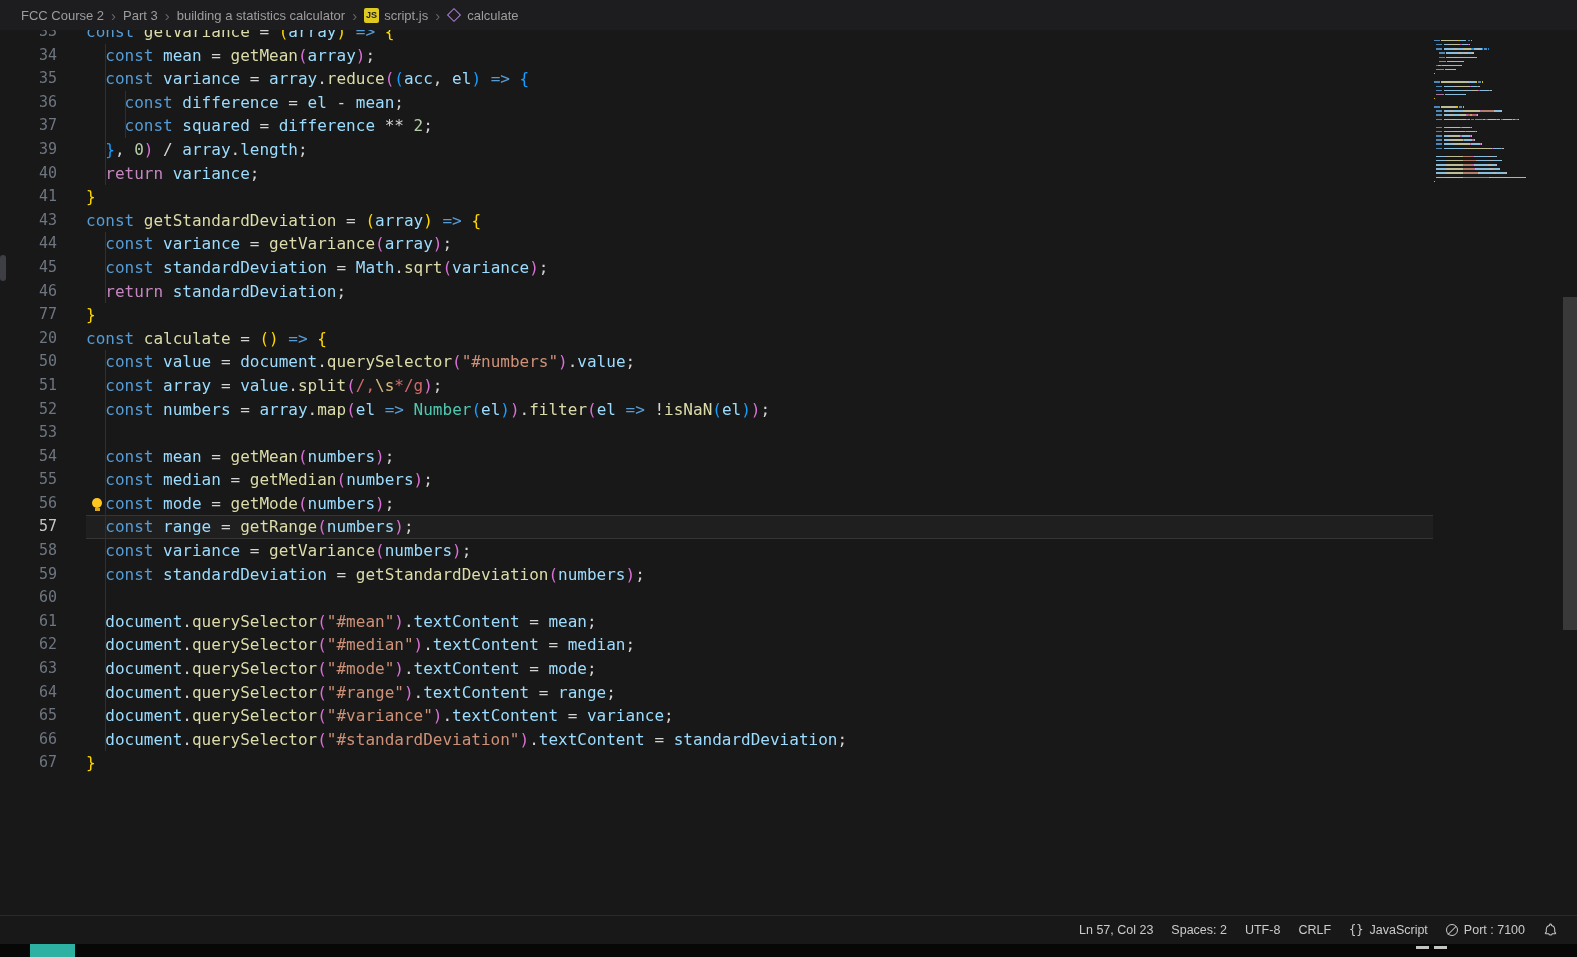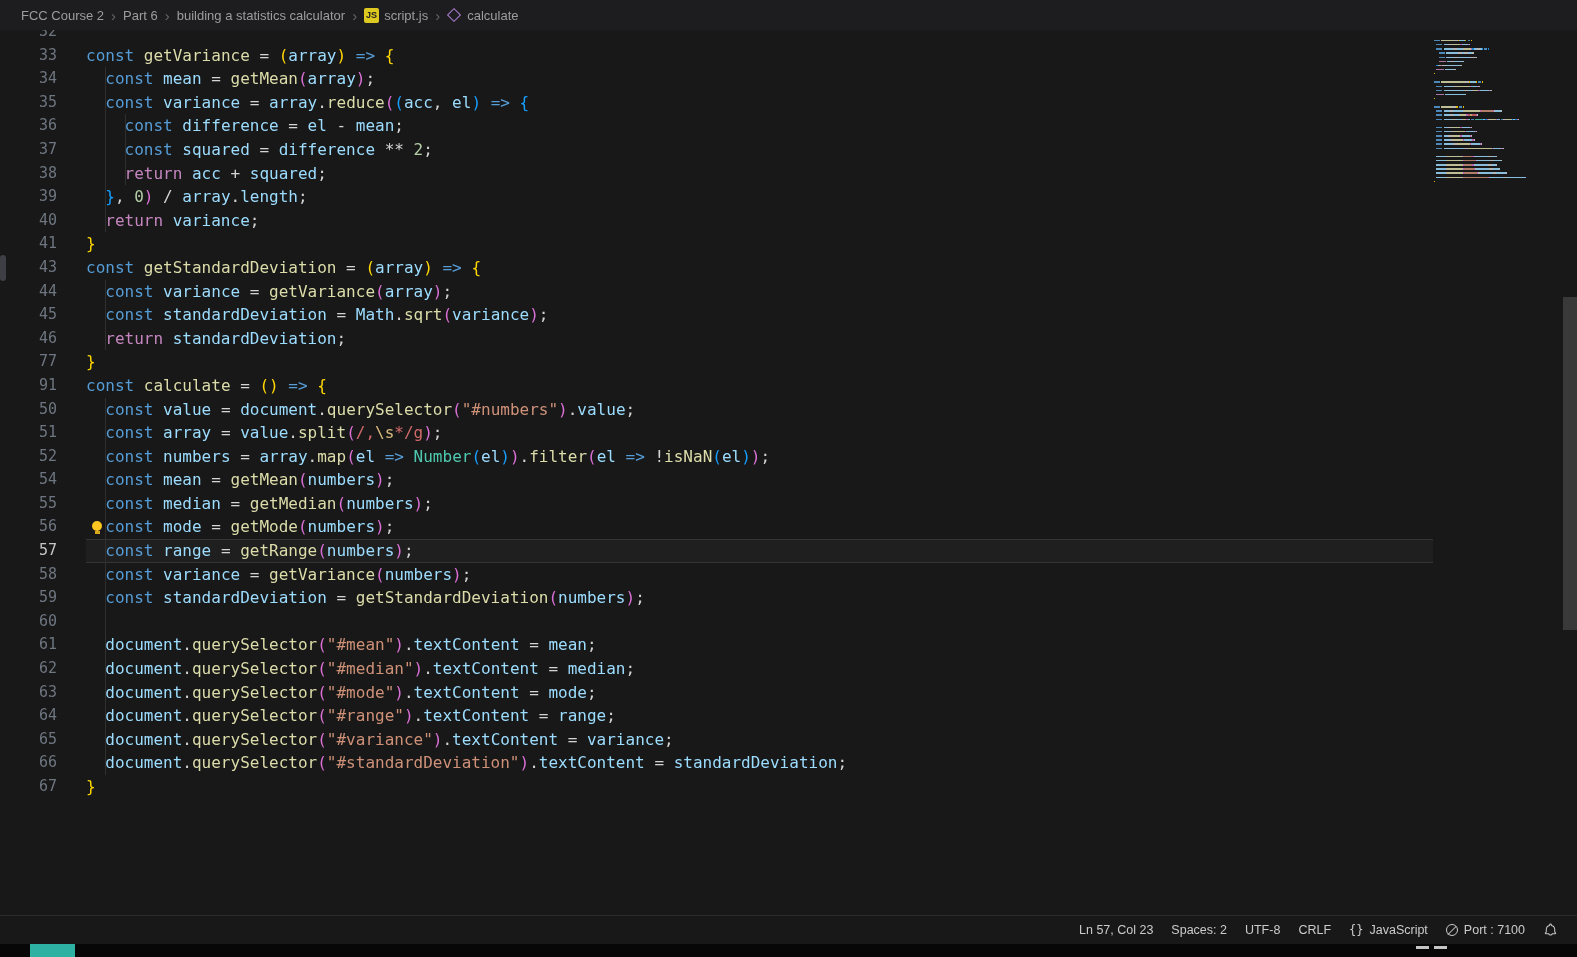--- a/index.html
+++ b/index.html
@@ -50,56 +50,55 @@
   .task-icon{position:absolute;left:30px;top:0;width:45px;height:13px;background:var(--taskteal);}
   .task-clock{position:absolute;right:130px;top:2px;display:flex;gap:5px;}
   .task-clock i{display:block;width:13px;height:3px;background:#c4c4c4;}
 </style>
 </head>
 <body>
 
 <div class="topbar">
   <span class="bc-item crumb">FCC Course 2</span>
   <span class="chev">›</span>
-  <span class="bc-item crumb">Part 6</span>
+  <span class="bc-item crumb">Part 3</span>
   <span class="chev">›</span>
   <span class="bc-item crumb">building a statistics calculator</span>
   <span class="chev">›</span>
   <span class="bc-item">
     <span class="js-badge">JS</span>
     <span class="crumb">script.js</span>
   </span>
   <span class="chev">›</span>
   <span class="bc-item">
     <span class="sym-icon"></span>
     <span class="crumb">calculate</span>
   </span>
 </div>
 
 <div class="editor">
   <div class="content">
-      <div class="line"><span class="ln">32</span><span class="codetext"></span></div>
       <div class="line"><span class="ln">33</span><span class="codetext"><span class="tok-kw">const</span><span class="tok-op"> </span><span class="tok-fn">getVariance</span><span class="tok-op"> = </span><span class="tok-b1">(</span><span class="tok-vr">array</span><span class="tok-b1">)</span><span class="tok-op"> </span><span class="tok-kw">=&gt;</span><span class="tok-op"> </span><span class="tok-b1">{</span></span></div>
       <div class="line"><span class="ln">34</span><span class="codetext"><i class="guide" style="left: 2ch;"></i><span class="tok-op">  </span><span class="tok-kw">const</span><span class="tok-op"> </span><span class="tok-vr">mean</span><span class="tok-op"> = </span><span class="tok-fn">getMean</span><span class="tok-b2">(</span><span class="tok-vr">array</span><span class="tok-b2">)</span><span class="tok-op">;</span></span></div>
       <div class="line"><span class="ln">35</span><span class="codetext"><i class="guide" style="left: 2ch;"></i><span class="tok-op">  </span><span class="tok-kw">const</span><span class="tok-op"> </span><span class="tok-vr">variance</span><span class="tok-op"> = </span><span class="tok-vr">array</span><span class="tok-op">.</span><span class="tok-fn">reduce</span><span class="tok-b2">(</span><span class="tok-b3">(</span><span class="tok-vr">acc</span><span class="tok-op">, </span><span class="tok-vr">el</span><span class="tok-b3">)</span><span class="tok-op"> </span><span class="tok-kw">=&gt;</span><span class="tok-op"> </span><span class="tok-b3">{</span></span></div>
       <div class="line"><span class="ln">36</span><span class="codetext"><i class="guide" style="left: 2ch;"></i><i class="guide" style="left: 4ch;"></i><span class="tok-op">    </span><span class="tok-kw">const</span><span class="tok-op"> </span><span class="tok-vr">difference</span><span class="tok-op"> = </span><span class="tok-vr">el</span><span class="tok-op"> - </span><span class="tok-vr">mean</span><span class="tok-op">;</span></span></div>
       <div class="line"><span class="ln">37</span><span class="codetext"><i class="guide" style="left: 2ch;"></i><i class="guide" style="left: 4ch;"></i><span class="tok-op">    </span><span class="tok-kw">const</span><span class="tok-op"> </span><span class="tok-vr">squared</span><span class="tok-op"> = </span><span class="tok-vr">difference</span><span class="tok-op"> ** </span><span class="tok-num">2</span><span class="tok-op">;</span></span></div>
-      <div class="line"><span class="ln">38</span><span class="codetext"><i class="guide" style="left: 2ch;"></i><i class="guide" style="left: 4ch;"></i><span class="tok-op">    </span><span class="tok-ctrl">return</span><span class="tok-op"> </span><span class="tok-vr">acc</span><span class="tok-op"> + </span><span class="tok-vr">squared</span><span class="tok-op">;</span></span></div>
       <div class="line"><span class="ln">39</span><span class="codetext"><i class="guide" style="left: 2ch;"></i><span class="tok-op">  </span><span class="tok-b3">}</span><span class="tok-op">, </span><span class="tok-num">0</span><span class="tok-b2">)</span><span class="tok-op"> / </span><span class="tok-vr">array</span><span class="tok-op">.</span><span class="tok-vr">length</span><span class="tok-op">;</span></span></div>
       <div class="line"><span class="ln">40</span><span class="codetext"><i class="guide" style="left: 2ch;"></i><span class="tok-op">  </span><span class="tok-ctrl">return</span><span class="tok-op"> </span><span class="tok-vr">variance</span><span class="tok-op">;</span></span></div>
       <div class="line"><span class="ln">41</span><span class="codetext"><span class="tok-b1">}</span></span></div>
       <div class="line"><span class="ln">43</span><span class="codetext"><span class="tok-kw">const</span><span class="tok-op"> </span><span class="tok-fn">getStandardDeviation</span><span class="tok-op"> = </span><span class="tok-b1">(</span><span class="tok-vr">array</span><span class="tok-b1">)</span><span class="tok-op"> </span><span class="tok-kw">=&gt;</span><span class="tok-op"> </span><span class="tok-b1">{</span></span></div>
       <div class="line"><span class="ln">44</span><span class="codetext"><i class="guide" style="left: 2ch;"></i><span class="tok-op">  </span><span class="tok-kw">const</span><span class="tok-op"> </span><span class="tok-vr">variance</span><span class="tok-op"> = </span><span class="tok-fn">getVariance</span><span class="tok-b2">(</span><span class="tok-vr">array</span><span class="tok-b2">)</span><span class="tok-op">;</span></span></div>
       <div class="line"><span class="ln">45</span><span class="codetext"><i class="guide" style="left: 2ch;"></i><span class="tok-op">  </span><span class="tok-kw">const</span><span class="tok-op"> </span><span class="tok-vr">standardDeviation</span><span class="tok-op"> = </span><span class="tok-vr">Math</span><span class="tok-op">.</span><span class="tok-fn">sqrt</span><span class="tok-b2">(</span><span class="tok-vr">variance</span><span class="tok-b2">)</span><span class="tok-op">;</span></span></div>
       <div class="line"><span class="ln">46</span><span class="codetext"><i class="guide" style="left: 2ch;"></i><span class="tok-op">  </span><span class="tok-ctrl">return</span><span class="tok-op"> </span><span class="tok-vr">standardDeviation</span><span class="tok-op">;</span></span></div>
       <div class="line"><span class="ln">77</span><span class="codetext"><span class="tok-b1">}</span></span></div>
-      <div class="line"><span class="ln">91</span><span class="codetext"><span class="tok-kw">const</span><span class="tok-op"> </span><span class="tok-fn">calculate</span><span class="tok-op"> = </span><span class="tok-b1">(</span><span class="tok-b1">)</span><span class="tok-op"> </span><span class="tok-kw">=&gt;</span><span class="tok-op"> </span><span class="tok-b1">{</span></span></div>
+      <div class="line"><span class="ln">20</span><span class="codetext"><span class="tok-kw">const</span><span class="tok-op"> </span><span class="tok-fn">calculate</span><span class="tok-op"> = </span><span class="tok-b1">(</span><span class="tok-b1">)</span><span class="tok-op"> </span><span class="tok-kw">=&gt;</span><span class="tok-op"> </span><span class="tok-b1">{</span></span></div>
       <div class="line"><span class="ln">50</span><span class="codetext"><i class="guide" style="left: 2ch;"></i><span class="tok-op">  </span><span class="tok-kw">const</span><span class="tok-op"> </span><span class="tok-vr">value</span><span class="tok-op"> = </span><span class="tok-vr">document</span><span class="tok-op">.</span><span class="tok-fn">querySelector</span><span class="tok-b2">(</span><span class="tok-str">"#numbers"</span><span class="tok-b2">)</span><span class="tok-op">.</span><span class="tok-vr">value</span><span class="tok-op">;</span></span></div>
       <div class="line"><span class="ln">51</span><span class="codetext"><i class="guide" style="left: 2ch;"></i><span class="tok-op">  </span><span class="tok-kw">const</span><span class="tok-op"> </span><span class="tok-vr">array</span><span class="tok-op"> = </span><span class="tok-vr">value</span><span class="tok-op">.</span><span class="tok-fn">split</span><span class="tok-b2">(</span><span class="tok-rx">/,</span><span class="tok-rxe">\s</span><span class="tok-rx">*/g</span><span class="tok-b2">)</span><span class="tok-op">;</span></span></div>
       <div class="line"><span class="ln">52</span><span class="codetext"><i class="guide" style="left: 2ch;"></i><span class="tok-op">  </span><span class="tok-kw">const</span><span class="tok-op"> </span><span class="tok-vr">numbers</span><span class="tok-op"> = </span><span class="tok-vr">array</span><span class="tok-op">.</span><span class="tok-fn">map</span><span class="tok-b2">(</span><span class="tok-vr">el</span><span class="tok-op"> </span><span class="tok-kw">=&gt;</span><span class="tok-op"> </span><span class="tok-ty">Number</span><span class="tok-b3">(</span><span class="tok-vr">el</span><span class="tok-b3">)</span><span class="tok-b2">)</span><span class="tok-op">.</span><span class="tok-fn">filter</span><span class="tok-b2">(</span><span class="tok-vr">el</span><span class="tok-op"> </span><span class="tok-kw">=&gt;</span><span class="tok-op"> !</span><span class="tok-fn">isNaN</span><span class="tok-b3">(</span><span class="tok-vr">el</span><span class="tok-b3">)</span><span class="tok-b2">)</span><span class="tok-op">;</span></span></div>
+      <div class="line"><span class="ln">53</span><span class="codetext"><i class="guide" style="left: 2ch;"></i></span></div>
       <div class="line"><span class="ln">54</span><span class="codetext"><i class="guide" style="left: 2ch;"></i><span class="tok-op">  </span><span class="tok-kw">const</span><span class="tok-op"> </span><span class="tok-vr">mean</span><span class="tok-op"> = </span><span class="tok-fn">getMean</span><span class="tok-b2">(</span><span class="tok-vr">numbers</span><span class="tok-b2">)</span><span class="tok-op">;</span></span></div>
       <div class="line"><span class="ln">55</span><span class="codetext"><i class="guide" style="left: 2ch;"></i><span class="tok-op">  </span><span class="tok-kw">const</span><span class="tok-op"> </span><span class="tok-vr">median</span><span class="tok-op"> = </span><span class="tok-fn">getMedian</span><span class="tok-b2">(</span><span class="tok-vr">numbers</span><span class="tok-b2">)</span><span class="tok-op">;</span></span></div>
       <div class="line"><span class="ln">56</span><span class="codetext"><i class="guide" style="left: 2ch;"></i><span class="lightbulb"></span><span class="tok-op">  </span><span class="tok-kw">const</span><span class="tok-op"> </span><span class="tok-vr">mode</span><span class="tok-op"> = </span><span class="tok-fn">getMode</span><span class="tok-b2">(</span><span class="tok-vr">numbers</span><span class="tok-b2">)</span><span class="tok-op">;</span></span></div>
       <div class="line active"><span class="ln">57</span><span class="codetext"><i class="guide" style="left: 2ch;"></i><span class="tok-op">  </span><span class="tok-kw">const</span><span class="tok-op"> </span><span class="tok-vr">range</span><span class="tok-op"> = </span><span class="tok-fn">getRange</span><span class="tok-b2">(</span><span class="tok-vr">numbers</span><span class="tok-b2">)</span><span class="tok-op">;</span></span></div>
       <div class="line"><span class="ln">58</span><span class="codetext"><i class="guide" style="left: 2ch;"></i><span class="tok-op">  </span><span class="tok-kw">const</span><span class="tok-op"> </span><span class="tok-vr">variance</span><span class="tok-op"> = </span><span class="tok-fn">getVariance</span><span class="tok-b2">(</span><span class="tok-vr">numbers</span><span class="tok-b2">)</span><span class="tok-op">;</span></span></div>
       <div class="line"><span class="ln">59</span><span class="codetext"><i class="guide" style="left: 2ch;"></i><span class="tok-op">  </span><span class="tok-kw">const</span><span class="tok-op"> </span><span class="tok-vr">standardDeviation</span><span class="tok-op"> = </span><span class="tok-fn">getStandardDeviation</span><span class="tok-b2">(</span><span class="tok-vr">numbers</span><span class="tok-b2">)</span><span class="tok-op">;</span></span></div>
       <div class="line"><span class="ln">60</span><span class="codetext"><i class="guide" style="left: 2ch;"></i></span></div>
       <div class="line"><span class="ln">61</span><span class="codetext"><i class="guide" style="left: 2ch;"></i><span class="tok-op">  </span><span class="tok-vr">document</span><span class="tok-op">.</span><span class="tok-fn">querySelector</span><span class="tok-b2">(</span><span class="tok-str">"#mean"</span><span class="tok-b2">)</span><span class="tok-op">.</span><span class="tok-vr">textContent</span><span class="tok-op"> = </span><span class="tok-vr">mean</span><span class="tok-op">;</span></span></div>
       <div class="line"><span class="ln">62</span><span class="codetext"><i class="guide" style="left: 2ch;"></i><span class="tok-op">  </span><span class="tok-vr">document</span><span class="tok-op">.</span><span class="tok-fn">querySelector</span><span class="tok-b2">(</span><span class="tok-str">"#median"</span><span class="tok-b2">)</span><span class="tok-op">.</span><span class="tok-vr">textContent</span><span class="tok-op"> = </span><span class="tok-vr">median</span><span class="tok-op">;</span></span></div>
       <div class="line"><span class="ln">63</span><span class="codetext"><i class="guide" style="left: 2ch;"></i><span class="tok-op">  </span><span class="tok-vr">document</span><span class="tok-op">.</span><span class="tok-fn">querySelector</span><span class="tok-b2">(</span><span class="tok-str">"#mode"</span><span class="tok-b2">)</span><span class="tok-op">.</span><span class="tok-vr">textContent</span><span class="tok-op"> = </span><span class="tok-vr">mode</span><span class="tok-op">;</span></span></div>

